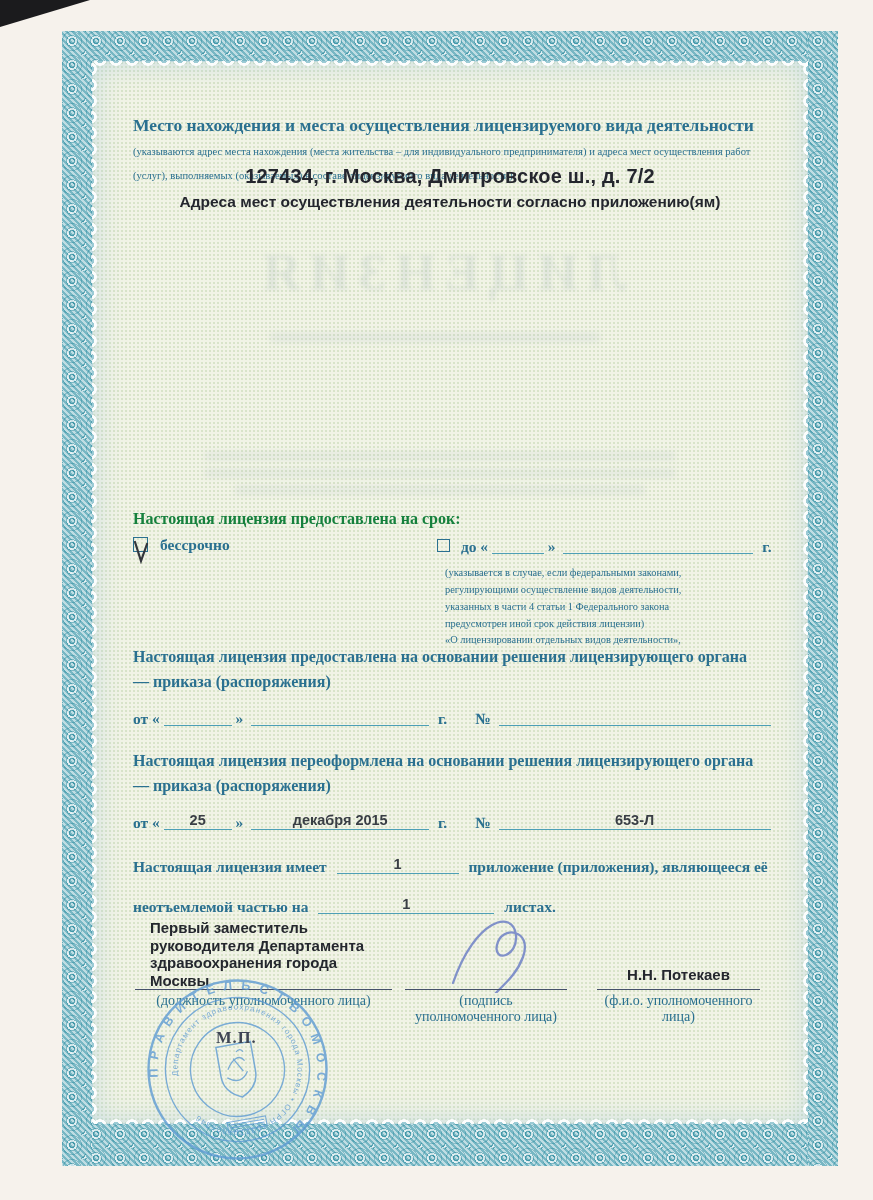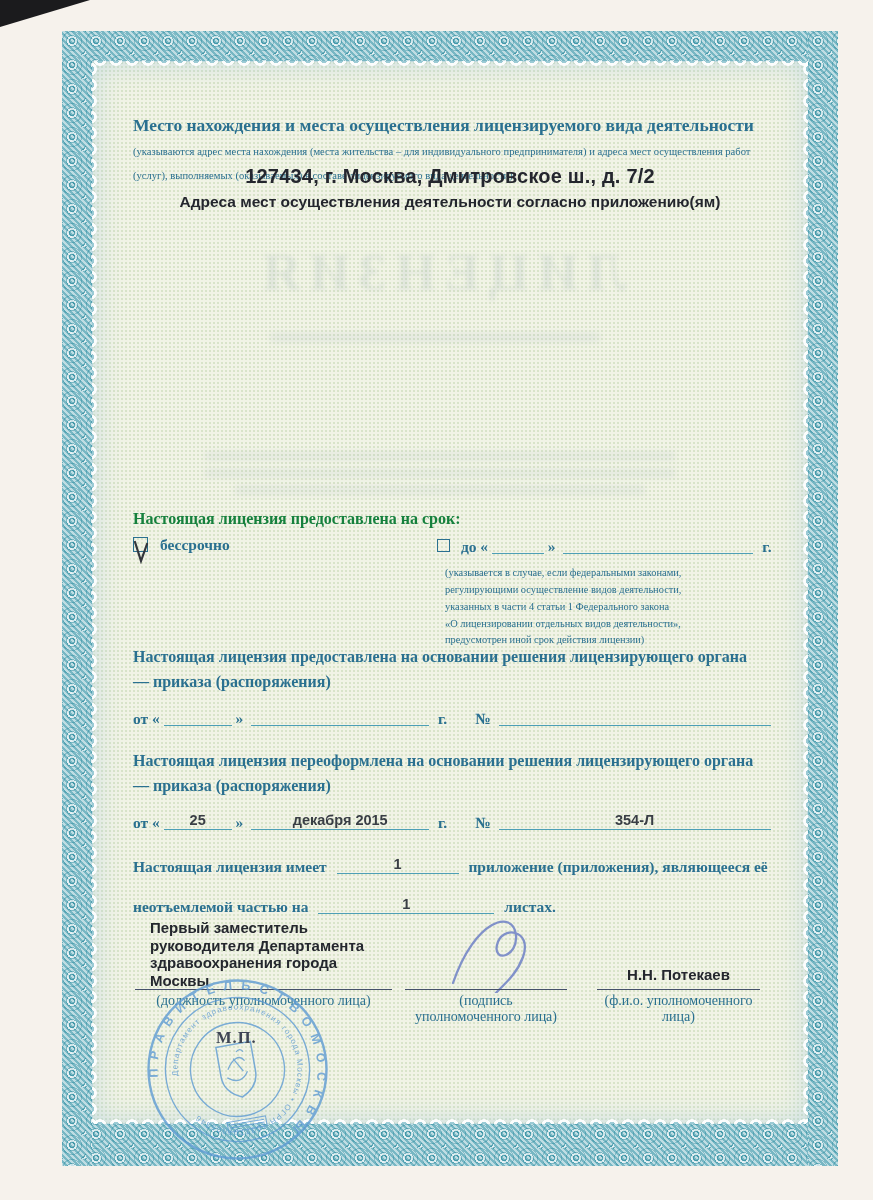--- a/index.html
+++ b/index.html
@@ -119,22 +119,22 @@
     <span class="u" style="width:52px;"></span>
     <span>»</span>
     <span class="u" style="width:190px;margin-left:4px;"></span>
     <span style="margin-left:5px;">г.</span>
   </div>
 
   <div class="abs small-note" style="left:437px;top:565px;width:310px;margin-left:8px;">
     <div>(указывается в случае, если федеральными законами,</div>
     <div>регулирующими осуществление видов деятельности,</div>
     <div>указанных в части 4 статьи 1 Федерального закона</div>
+    <div>предусмотрен иной срок действия лицензии)</div>
     <div>«О лицензировании отдельных видов деятельности»,</div>
-    <div>предусмотрен иной срок действия лицензии)</div>
   </div>
 
   <div class="abs sect" style="left:133px;top:645px;width:640px;">
     <div>Настоящая лицензия предоставлена на основании решения лицензирующего органа</div>
     <div>— приказа (распоряжения)</div>
   </div>
 
   <div class="abs row" style="left:133px;top:709px;">
     <span>от «</span>
     <span class="u" style="width:68px;"><span class="val"></span></span>
@@ -150,21 +150,21 @@
     <div>— приказа (распоряжения)</div>
   </div>
 
   <div class="abs row" style="left:133px;top:813px;">
     <span>от «</span>
     <span class="u" style="width:68px;"><span class="val">25</span></span>
     <span>»</span>
     <span class="u" style="width:178px;margin-left:4px;"><span class="val">декабря 2015</span></span>
     <span style="margin-left:5px;">г.</span>
     <span style="margin-left:24px;">№</span>
-    <span class="u" style="width:272px;margin-left:4px;"><span class="val">354-Л</span></span>
+    <span class="u" style="width:272px;margin-left:4px;"><span class="val">653-Л</span></span>
   </div>
 
   <div class="abs row" style="left:133px;top:857px;">
     <span>Настоящая лицензия имеет</span>
     <span class="u" style="width:122px;margin:0 6px;"><span class="val">1</span></span>
     <span>приложение (приложения), являющееся её</span>
   </div>
   <div class="abs row" style="left:133px;top:897px;">
     <span>неотъемлемой частью на</span>
     <span class="u" style="width:176px;margin:0 6px;"><span class="val">1</span></span>

